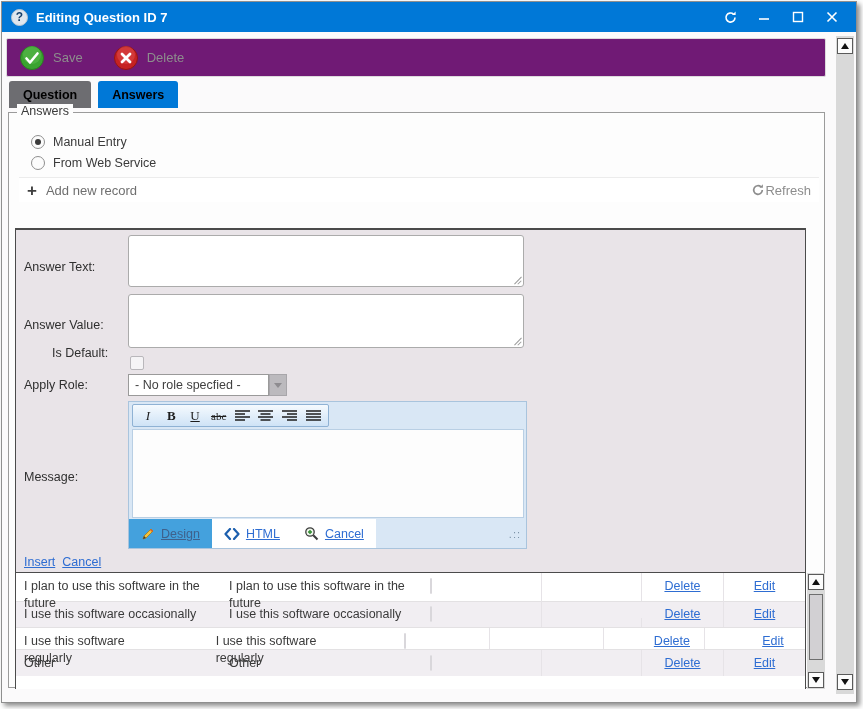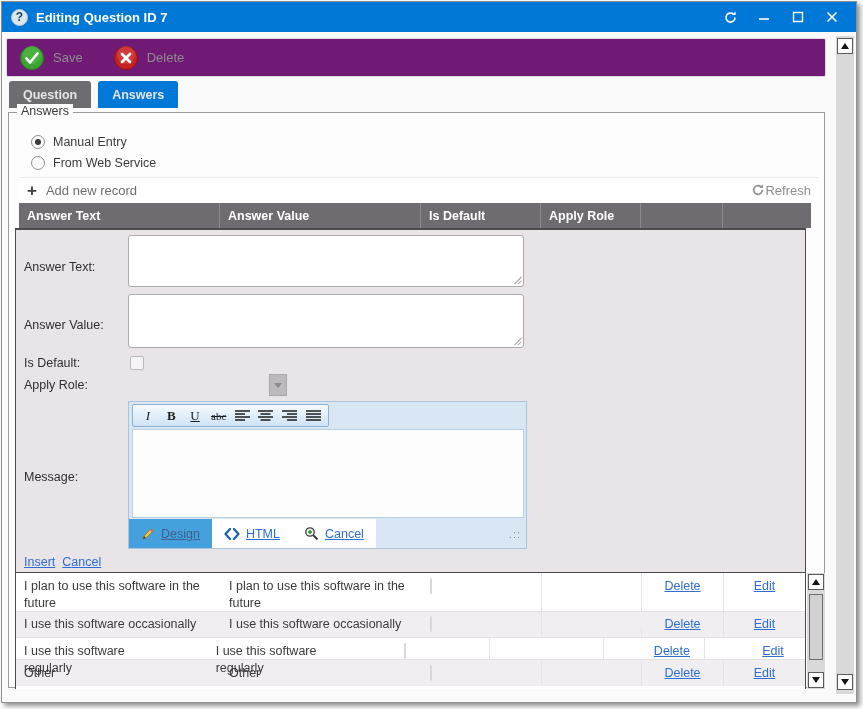--- a/index.html
+++ b/index.html
@@ -22,21 +22,21 @@
   
   .toolbar { position:absolute; left:4px; top:36px; width:820px; height:39px;
     background:#701a75; border:1px solid #dcdadc; border-radius:2px;
     display:flex; align-items:center; gap:30px; padding-left:12px; }
   .tool-item { display:flex; align-items:center; gap:8px; cursor:pointer; }
   .tool-label { color:#8d8d8d; font-size:13px; }
 
   
   .tabs { position:absolute; left:7px; top:79px; display:flex; gap:7px; }
   .tab { height:27px; padding:0 14px; display:flex; align-items:center; justify-content:center;
-    background:#6d6d71; color:#e5e5e5; font-size:12.5px; font-weight:600;
+    background:#6d6d71; color:#000000; font-size:12.5px; font-weight:600;
     border-radius:3px 3px 0 0; cursor:pointer; }
   .tab.active { background:#0078d7; }
 
   
   .fieldset { position:absolute; left:6px; top:110px; width:817px; height:576px;
     border:1px solid #9b9b9b; background:#fdfdfd; }
   .legend { position:absolute; left:8px; top:-9px; background:#fdfdfd; padding:0 4px;
     font-size:12.5px; color:#3a3a3a; }
 
   .radio-row { position:absolute; left:22px; display:flex; align-items:center; gap:8px; cursor:pointer; }
@@ -202,44 +202,37 @@
       </div>
       <div class="refresh-right">
         <svg width="14" height="14" viewBox="0 0 14 14">
           <path d="M11.3 7a4.3 4.3 0 1 1-1.3-3.05" fill="none" stroke="#8d8d8d" stroke-width="1.7"></path>
           <path d="M11.9 1.2 11.9 4.7 8.5 4.7z" fill="#8d8d8d"></path>
         </svg>
         <span class="refresh-label">Refresh</span>
       </div>
     </div>
 
-    <div class="gridhead">
-      <div class="gh-cell" style="width:201px;">Answer Text</div>
-      <div class="gh-cell" style="width:201px;">Answer Value</div>
-      <div class="gh-cell" style="width:120px;">Is Default</div>
-      <div class="gh-cell" style="width:100px;">Apply Role</div>
-      <div class="gh-cell" style="width:82px;"></div>
-      <div class="gh-cell" style="width:87px;"></div>
-    </div>
 
     <div class="panel">
       <div class="f-label" style="top:30px;">Answer Text:</div>
       <div class="ta" style="top:5px; height:52px;">
           <span class="grip" style="right:1px; bottom:1px;"></span>
         </div>
 
       <div class="f-label" style="top:88px;">Answer Value:</div>
       <div class="ta" style="top:64px; height:54px;">
           <span class="grip" style="right:1px; bottom:1px;"></span>
         </div>
 
-      <div class="f-label" style="top:126px;">Is Default:</div>
+      <div class="f-label" style="top:116px;margin-left:28px;">Is Default:</div>
       <div class="checkbox" style="position:absolute; left:114px; top:126px;"></div>
 
       <div class="f-label" style="top:148px;">Apply Role:</div>
+      <div class="select-box" style="top:144px;">- No role specfied -</div>
       <div class="select-btn" style="top:144px;"></div>
 
       <div class="f-label" style="top:240px;">Message:</div>
 
       <div class="editor">
         <div class="ed-toolbar">
           <div class="ed-toolstrip">
             <span class="ed-btn it">I</span>
             <span class="ed-btn bd">B</span>
             <span class="ed-btn un">U</span>
@@ -318,21 +311,21 @@
       </div>
 
       <div class="links-row">
         <a class="link">Insert</a>
         <a class="link">Cancel</a>
       </div>
     </div>
 
     <div class="rows">
 
-      <div class="drow" style="height:39px;">
+      <div class="drow" style="height:29px;">
         <div class="dcell" style="width:205px;">I plan to use this software in the future</div>
         <div class="dcell" style="width:201px;">I plan to use this software in the future</div>
         <div class="dcell bordered" style="width:120px;"><span class="row-check"></span></div>
         <div class="dcell bordered" style="width:100px;"></div>
         <div class="dcell bordered center" style="width:82px;">
             <a class="link">Delete</a>
           </div>
         <div class="dcell center" style="width:81px;">
             <a class="link">Edit</a>
           </div>

